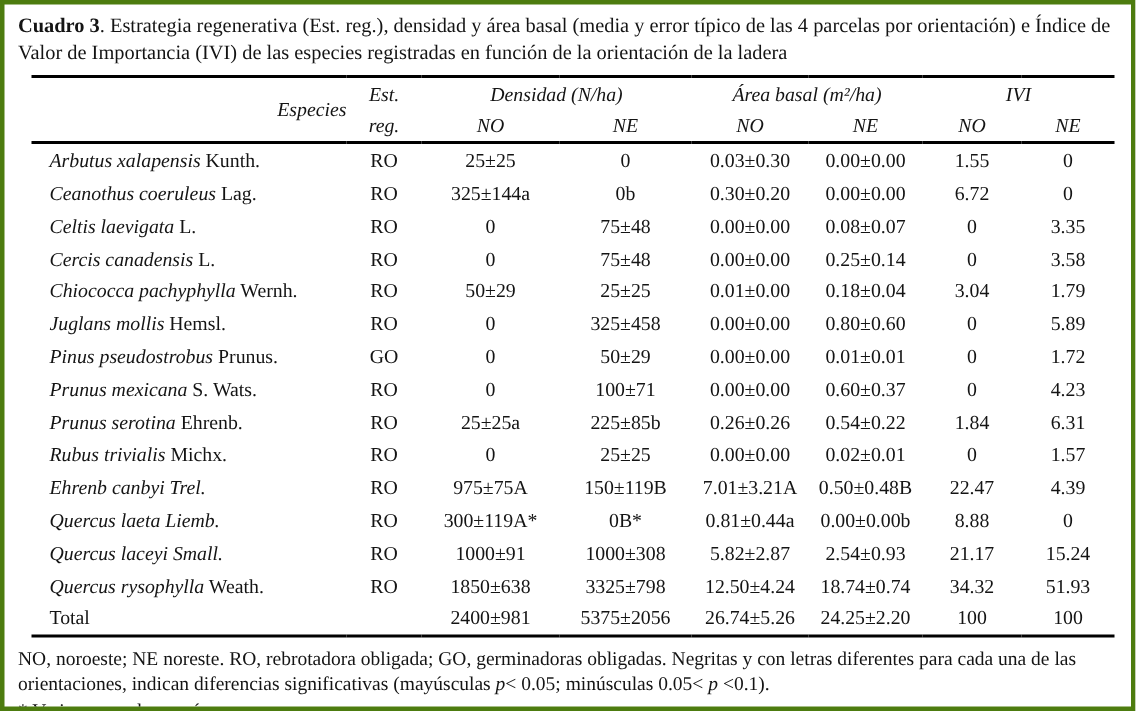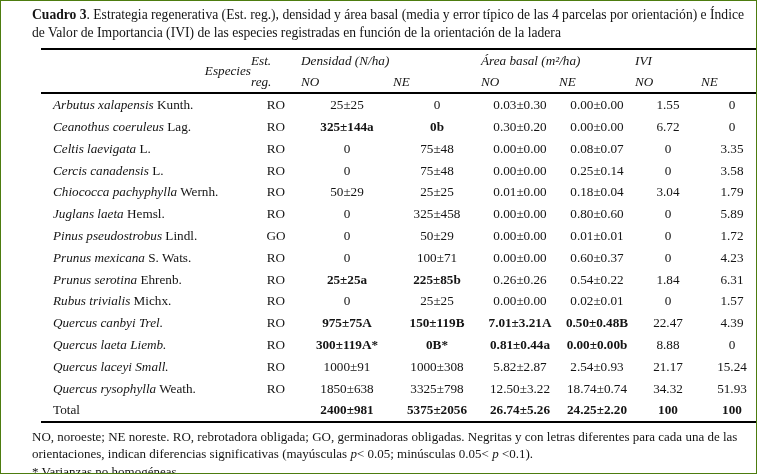--- a/index.html
+++ b/index.html
@@ -1,63 +1,62 @@
 <!DOCTYPE html>
 <html><head>
 <meta charset="utf-8">
 <style>
   html,body{margin:0;padding:0;background:#e8e8e8;}
   .page{
     position:relative;
     width:757px;height:474px;
     background:#ffffff;
-    border:1px solid #4d7c0f;
+    border:3px solid #4d7c0f;
     box-sizing:border-box;
     font-family:"Liberation Serif","DejaVu Serif",serif;
     color:#141414;
     overflow:hidden;
-    padding-left:22px;
   }
   .caption{
     padding:5px 9px 0 9px;
     font-size:13.6px;
     line-height:1.3;
     text-align:left;
   }
   .caption .cap-label{font-weight:bold;}
   table.data{
     margin:7px 0 0 18px;
     width:722px;
     border-collapse:collapse;
     table-layout:fixed;
     font-size:13.2px;
     border-top:2px solid #000;
     border-bottom:2px solid #000;
   }
   thead th{
     font-style:italic;
     font-weight:normal;
-    text-align:left;
+    text-align:center;
     vertical-align:middle;
     height:21px;
     padding:0;
   }
   thead tr.subhead th{border-bottom:0;font-family:Liberation Serif, serif;}
   thead{border-bottom:2px solid #000;}
   th.especies-h{text-align:right;padding-left:12px;vertical-align:middle;}
   tbody td{
     height:21.8px;
     padding:0;
     text-align:center;
     vertical-align:middle;
     white-space:nowrap;
   }
   td.sp{text-align:left;padding-left:12px;}
   .it{font-style:italic;text-align:center;}
-  .bold{font-weight:bold;}
+  .bold{font-weight:normal;}
   .notes{
     margin:5px 9px 0 9px;
     font-size:13px;
     line-height:1.32;
   }
   .notes .note{margin:0;}
 </style>
 </head>
 <body>
 
@@ -141,31 +140,31 @@
           <td class="sp"><span class="it">Chiococca pachyphylla</span><span> Wernh.</span></td>
           <td>RO</td>
           <td>50±29</td>
           <td>25±25</td>
           <td>0.01±0.00</td>
           <td>0.18±0.04</td>
           <td>3.04</td>
           <td>1.79</td>
         </tr>
         <tr>
-          <td class="sp"><span class="it">Juglans laeta</span><span> Hemsl.</span></td>
+          <td class="sp"><span class="it">Juglans mollis</span><span> Hemsl.</span></td>
           <td>RO</td>
           <td>0</td>
           <td>325±458</td>
           <td>0.00±0.00</td>
           <td>0.80±0.60</td>
           <td>0</td>
           <td>5.89</td>
         </tr>
         <tr>
-          <td class="sp"><span class="it">Pinus pseudostrobus</span><span> Lindl.</span></td>
+          <td class="sp"><span class="it">Pinus pseudostrobus</span><span> Prunus.</span></td>
           <td>GO</td>
           <td>0</td>
           <td>50±29</td>
           <td>0.00±0.00</td>
           <td>0.01±0.01</td>
           <td>0</td>
           <td>1.72</td>
         </tr>
         <tr>
           <td class="sp"><span class="it">Prunus mexicana</span><span> S. Wats.</span></td>
@@ -191,21 +190,21 @@
           <td class="sp"><span class="it">Rubus trivialis</span><span> Michx.</span></td>
           <td>RO</td>
           <td>0</td>
           <td>25±25</td>
           <td>0.00±0.00</td>
           <td>0.02±0.01</td>
           <td>0</td>
           <td>1.57</td>
         </tr>
         <tr>
-          <td class="sp"><span class="it">Quercus canbyi Trel.</span></td>
+          <td class="sp"><span class="it">Ehrenb canbyi Trel.</span></td>
           <td>RO</td>
           <td class="bold">975±75A</td>
           <td class="bold">150±119B</td>
           <td class="bold">7.01±3.21A</td>
           <td class="bold">0.50±0.48B</td>
           <td>22.47</td>
           <td>4.39</td>
         </tr>
         <tr>
           <td class="sp"><span class="it">Quercus laeta Liemb.</span></td>
@@ -225,21 +224,21 @@
           <td>5.82±2.87</td>
           <td>2.54±0.93</td>
           <td>21.17</td>
           <td>15.24</td>
         </tr>
         <tr>
           <td class="sp"><span class="it">Quercus rysophylla</span><span> Weath.</span></td>
           <td>RO</td>
           <td>1850±638</td>
           <td>3325±798</td>
-          <td>12.50±3.22</td>
+          <td>12.50±4.24</td>
           <td>18.74±0.74</td>
           <td>34.32</td>
           <td>51.93</td>
         </tr>
         <tr>
           <td class="sp"><span>Total</span></td>
           <td></td>
           <td class="bold">2400±981</td>
           <td class="bold">5375±2056</td>
           <td class="bold">26.74±5.26</td>

